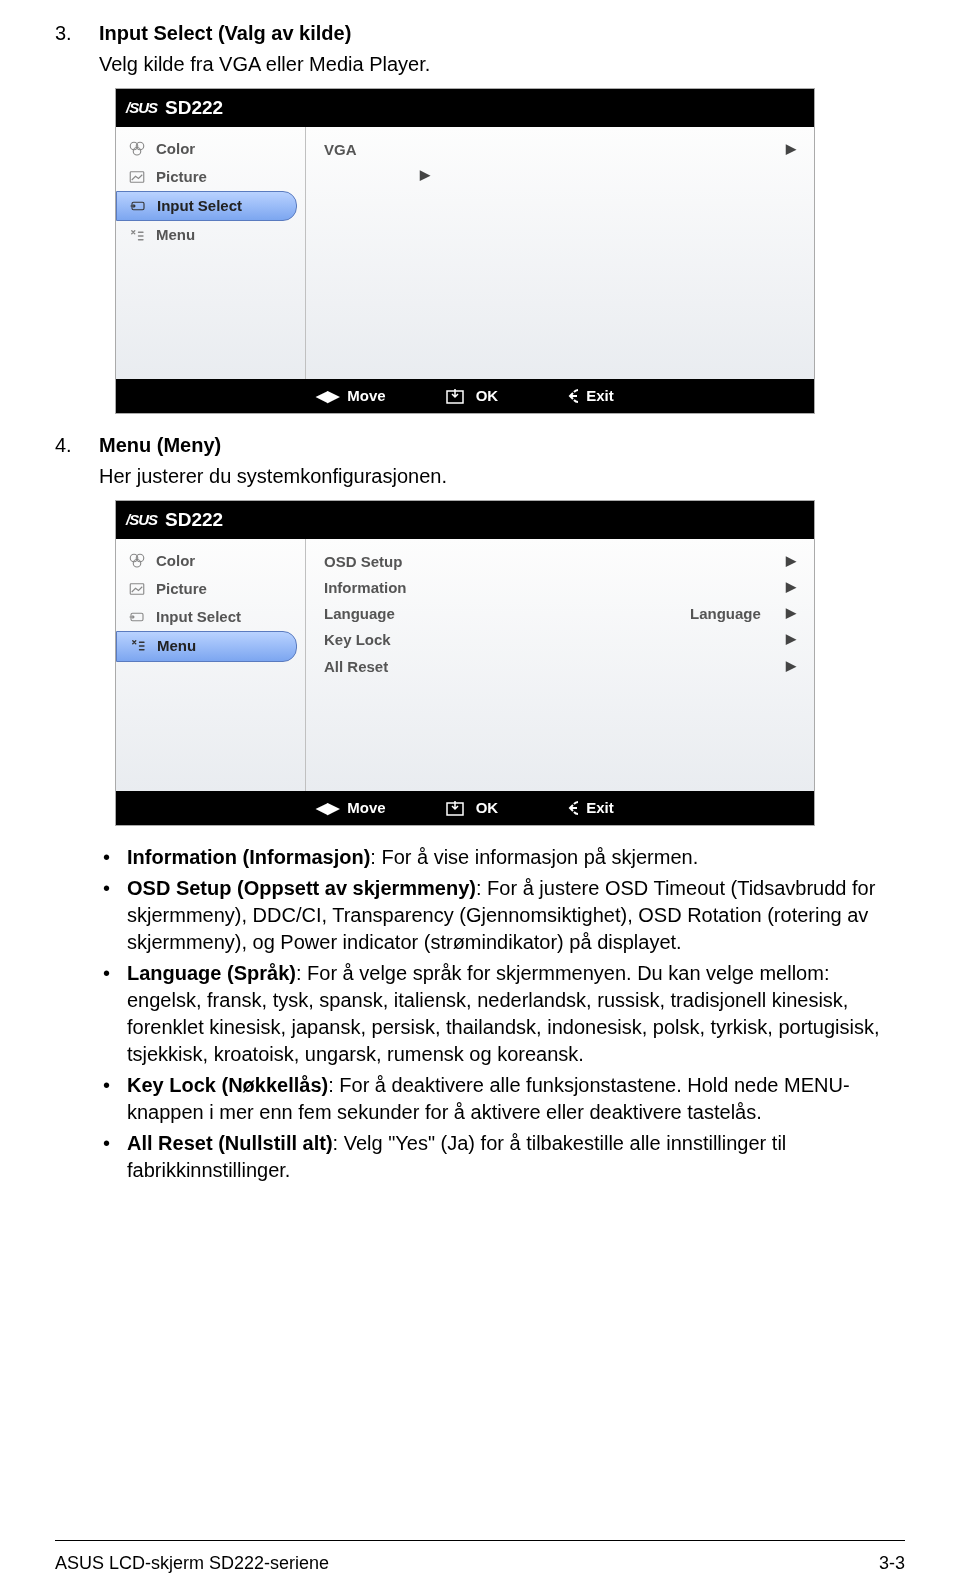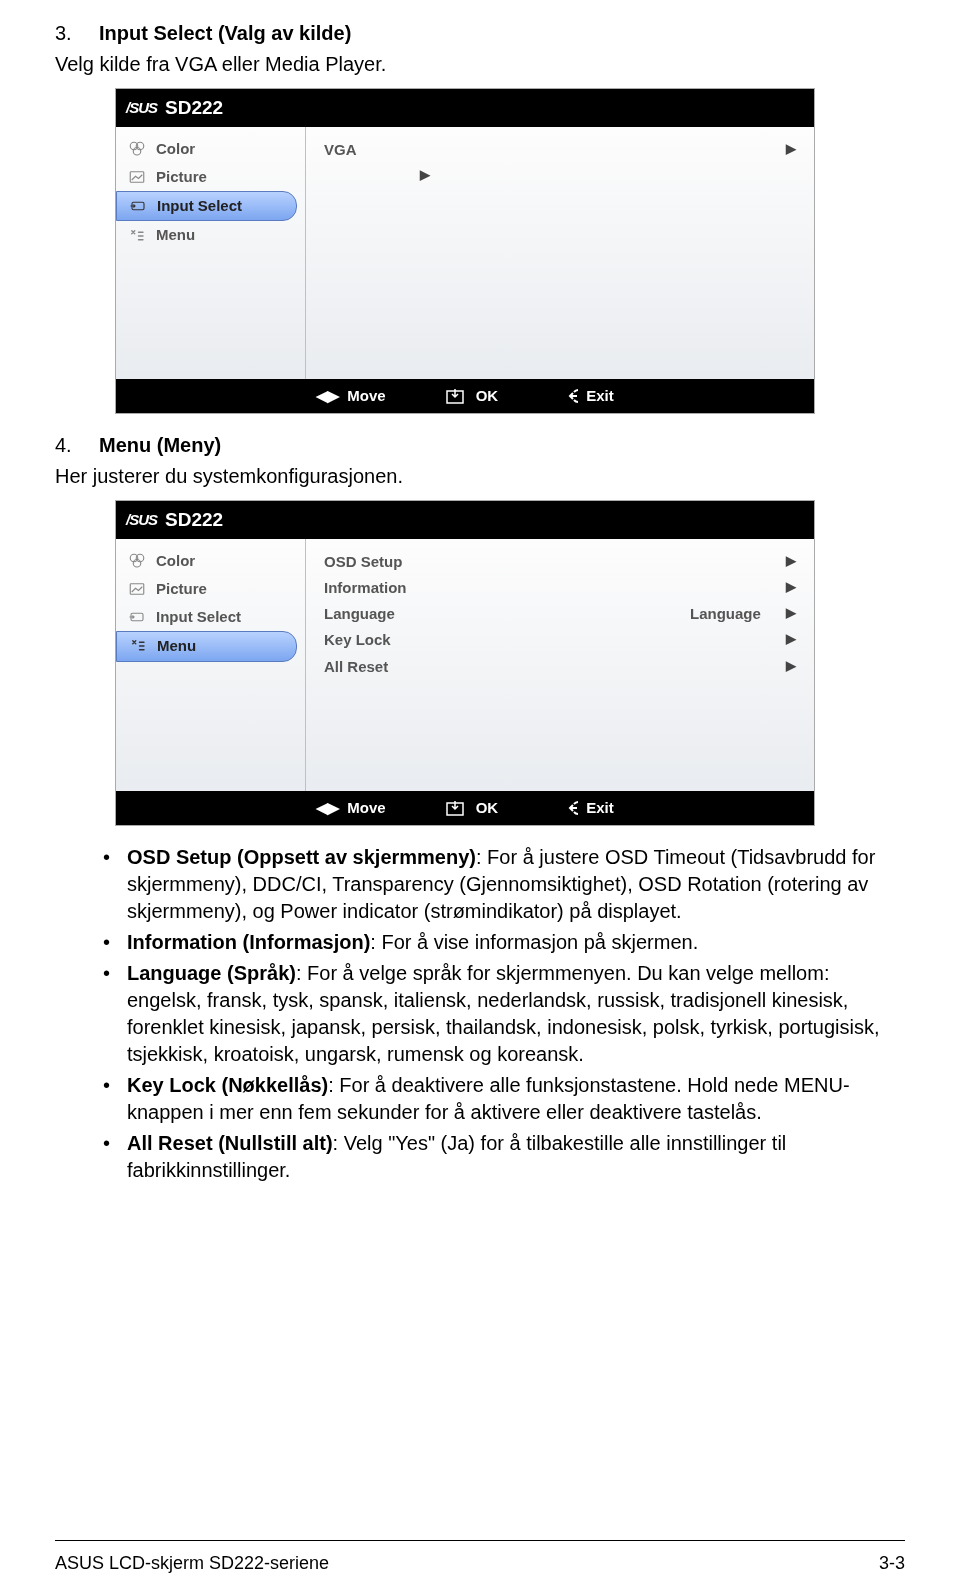--- a/index.html
+++ b/index.html
@@ -19,21 +19,21 @@
   .section-line {
     display: flex;
     gap: 18px;
     margin-bottom: 4px;
   }
   .section-num {
     min-width: 26px;
     font-weight: normal;
   }
   .section-title { font-weight: bold; }
-  .section-desc { margin-bottom: 10px; }
+  .section-desc { margin-left: 44px; margin-bottom: 10px; }
 
   
   .osd {
     width: 700px;
     margin: 0 0 18px 60px;
     border: 1px solid #aaa;
     background: #737373;
     font-size: 15px;
   }
   .osd-header {
@@ -331,24 +331,24 @@
               <path d="M12 8 L19 8 M15 5 L12 8 L15 11" fill="none" stroke="#fff" stroke-width="2"></path>
             </svg>
           </span>
         <span>Exit</span>
       </div>
     </div>
   </div>
 
   <ul class="bullets">
     <li>
+      <span class="b">Information (Informasjon)</span><span>: For å vise informasjon på skjermen.</span>
+    </li>
+    <li>
       <span class="b">OSD Setup (Oppsett av skjermmeny)</span><span>: For å justere OSD Timeout (Tidsavbrudd for skjermmeny), DDC/CI, Transparency (Gjennomsiktighet), OSD Rotation (rotering av skjermmeny), og Power indicator (strømindikator) på displayet.</span>
-    </li>
-    <li>
-      <span class="b">Information (Informasjon)</span><span>: For å vise informasjon på skjermen.</span>
     </li>
     <li>
       <span class="b">Language (Språk)</span><span>: For å velge språk for skjermmenyen. Du kan velge mellom: engelsk, fransk, tysk, spansk, italiensk, nederlandsk, russisk, tradisjonell kinesisk, forenklet kinesisk, japansk, persisk, thailandsk, indonesisk, polsk, tyrkisk, portugisisk, tsjekkisk, kroatoisk, ungarsk, rumensk og koreansk.</span>
     </li>
     <li>
       <span class="b">Key Lock (Nøkkellås)</span><span>: For å deaktivere alle funksjonstastene. Hold nede MENU-knappen i mer enn fem sekunder for å aktivere eller deaktivere tastelås.</span>
     </li>
     <li>
       <span class="b">All Reset (Nullstill alt)</span><span>: Velg "Yes" (Ja) for å tilbakestille alle innstillinger til fabrikkinnstillinger.</span>
     </li>

